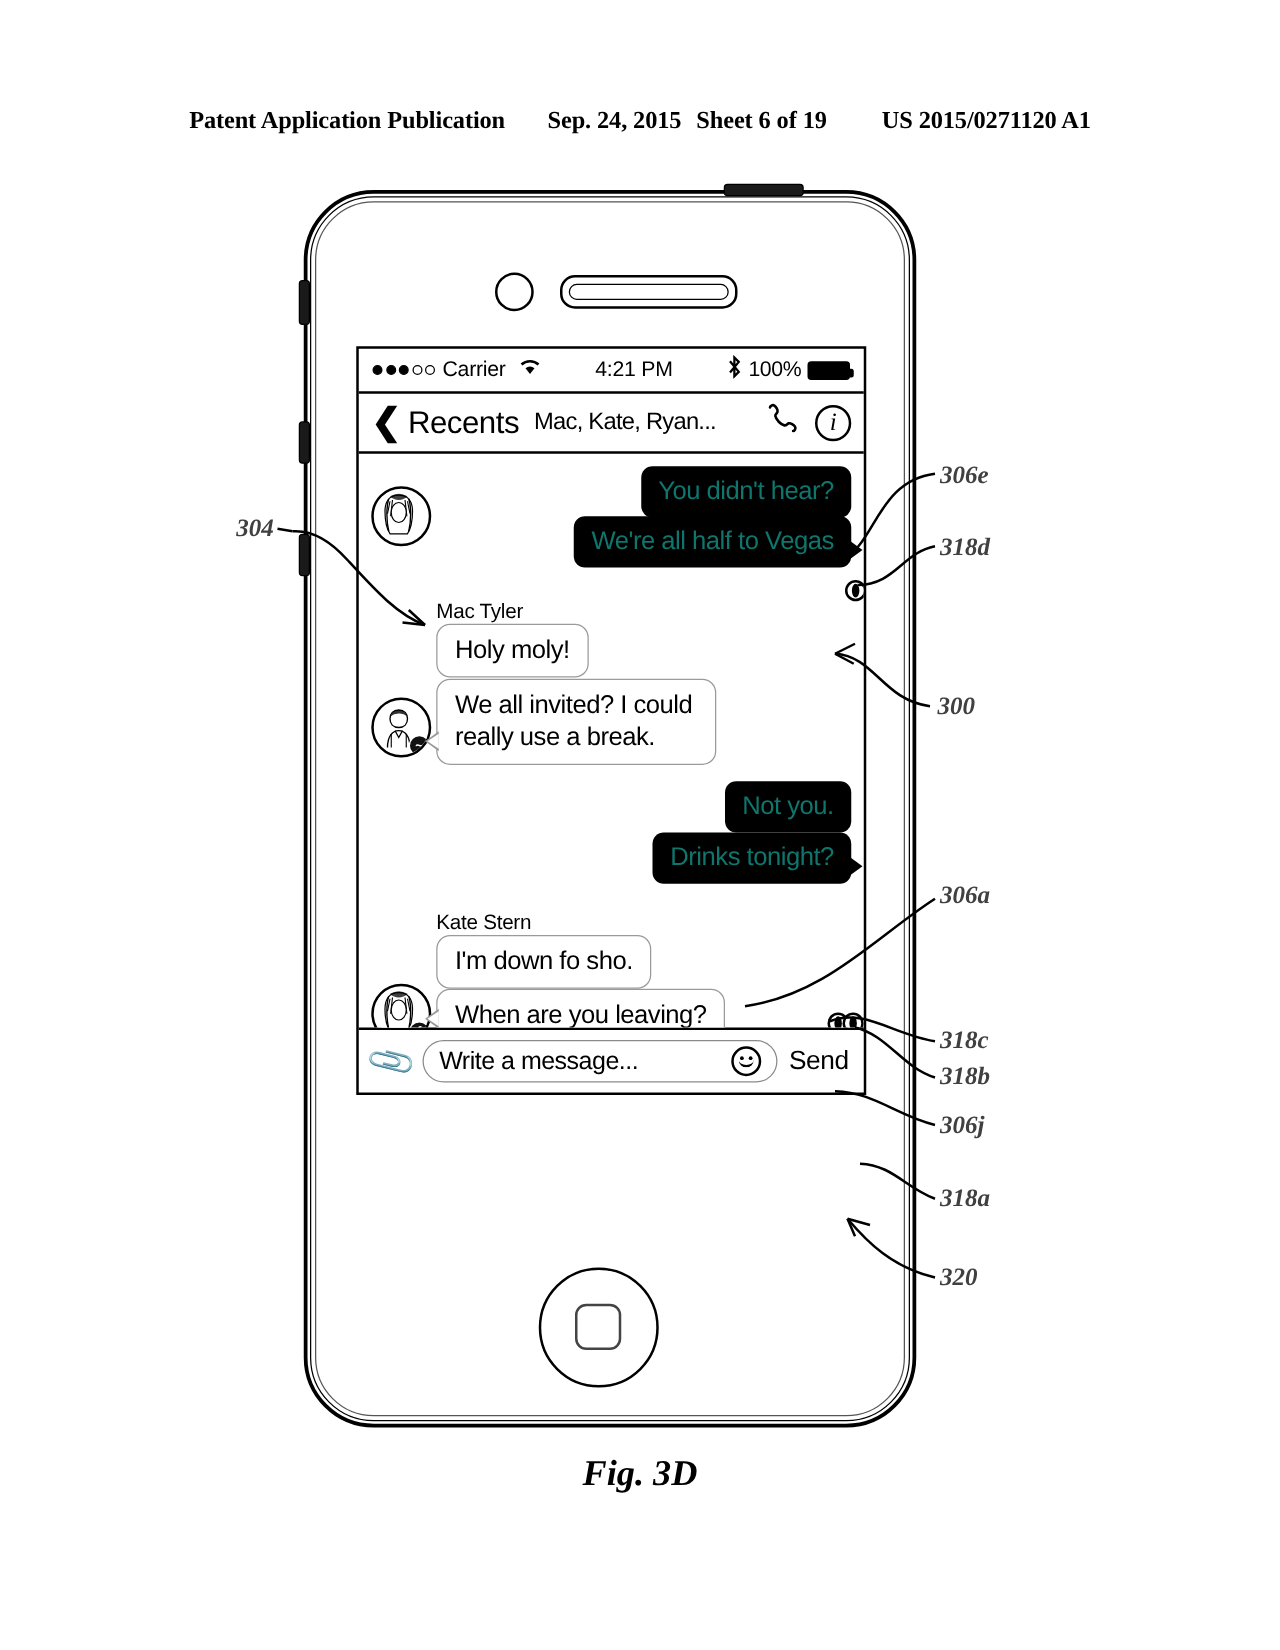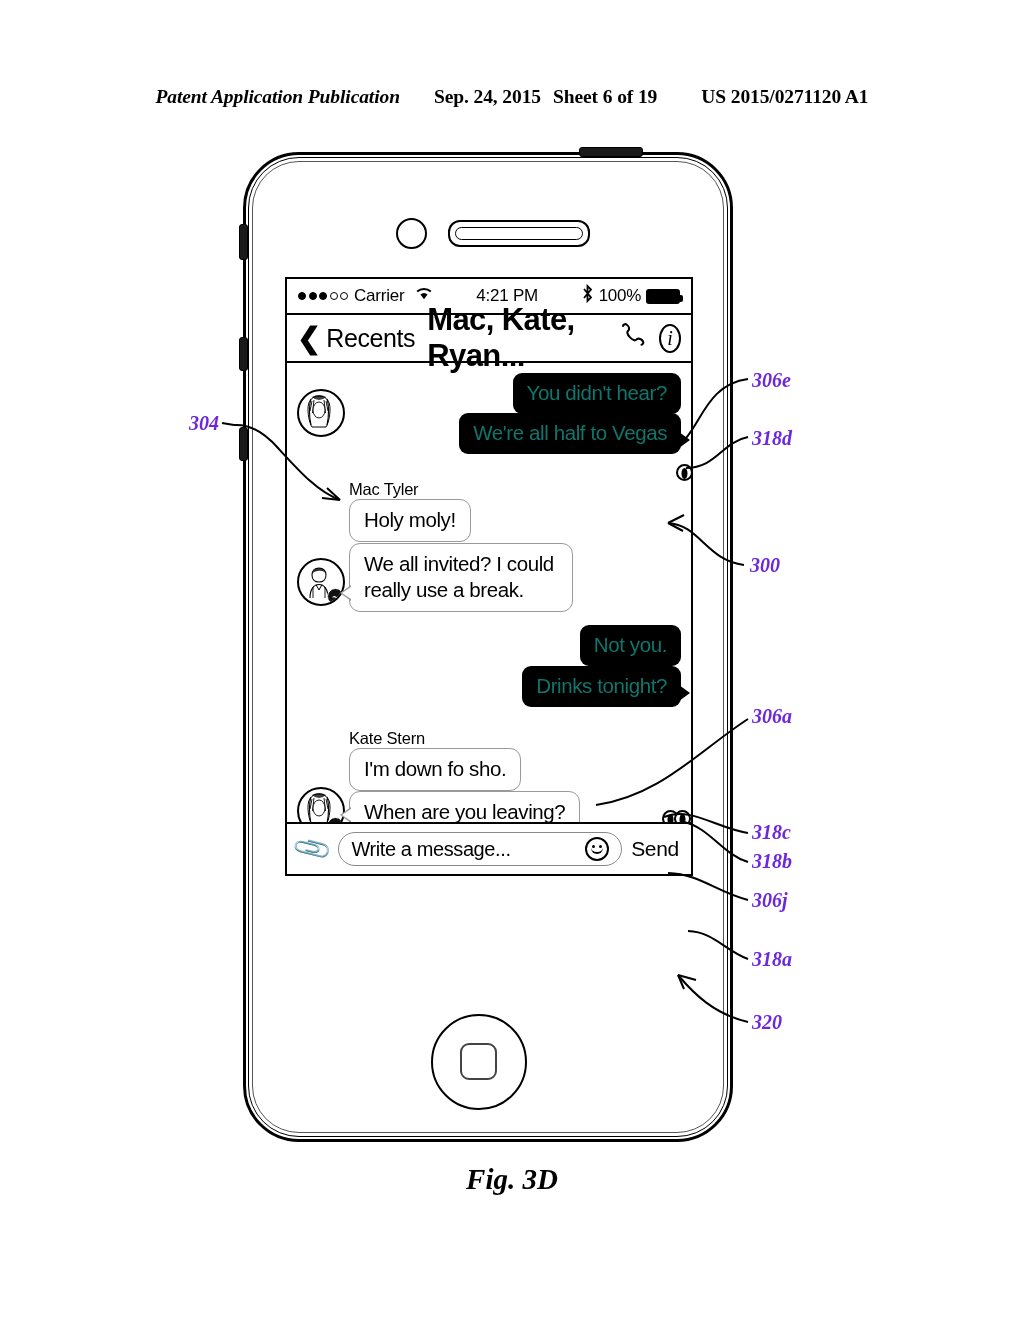--- a/index.html
+++ b/index.html
@@ -9,21 +9,21 @@
     position:relative;overflow:hidden;
   }
   
   #pat-header{
     position:absolute;left:0;top:86px;width:1024px;
     display:flex;justify-content:center;align-items:baseline;
     font-family:"Liberation Serif", serif;
     font-weight:bold;font-size:19.5px;letter-spacing:-0.1px;color:#000;
   }
   #pat-header .seg{white-space:nowrap;}
-  #pat-header .g1{margin-right:34px;font-style:italic;}
+  #pat-header .g1{margin-right:34px;}
   #pat-header .g2{margin-right:12px;}
   #pat-header .g3{margin-right:44px;}
 
   
   #fig-caption{
     position:absolute;left:0;top:1163px;width:1024px;text-align:center;
     font-family:"Liberation Serif", serif;
     font-weight:bold;font-style:italic;font-size:29px;color:#000;
   }
 
@@ -111,21 +111,21 @@
 
   
   .navbar{
     height:48px;flex:0 0 48px;
     display:flex;align-items:center;
     border-bottom:2.2px solid #000;
     padding:0 10px;box-sizing:border-box;gap:4px;
   }
   .back-chevron{font-size:29px;line-height:1;font-weight:bold;margin-right:1px;}
   .back-label{font-size:25px;letter-spacing:-0.4px;}
-  .nav-title{font-size:31px;font-weight:bold;letter-spacing:-0.6px;margin-left:8px;}
+  .nav-title{font-size:19px;font-weight:normal;letter-spacing:-0.6px;margin-left:8px;}
   .nav-spacer{flex:1;}
   .phone-icon{font-size:25px;margin-left:2px;}
   .info-icon{
     width:29px;height:29px;border:2.2px solid #000;border-radius:50%;
     display:flex;align-items:center;justify-content:center;
     font-family:"Liberation Serif",serif;font-style:italic;font-size:20px;
     box-sizing:border-box;margin-left:8px;
   }
 
   
@@ -218,21 +218,21 @@
   .smiley .eye.l{left:5px;} .smiley .eye.r{right:5px;}
   .smiley .mouth{
     position:absolute;left:4px;bottom:5px;width:12px;height:6px;
     border-bottom:2px solid #000;border-radius:0 0 12px 12px;
   }
   .send-label{font-size:21px;letter-spacing:-0.3px;padding-right:2px;}
 
   
   .callout{
     position:absolute;font-family:"Liberation Serif", serif;
-    font-style:italic;font-weight:bold;font-size:20px;color:#6d28d9;
+    font-style:italic;font-weight:bold;font-size:20px;color:#404040;
     white-space:nowrap;
   }
   #leaders{position:absolute;left:0;top:0;width:1024px;height:1320px;pointer-events:none;}
 </style>
 </head>
 <body>
 
 <div id="pat-header">
   <span class="seg g1">Patent Application Publication</span>
   <span class="seg g2">Sep. 24, 2015</span>

